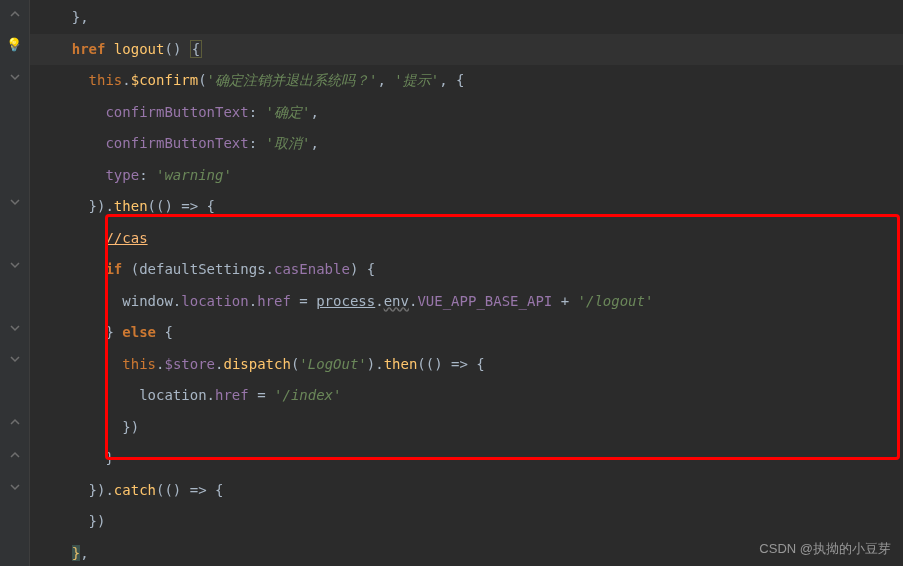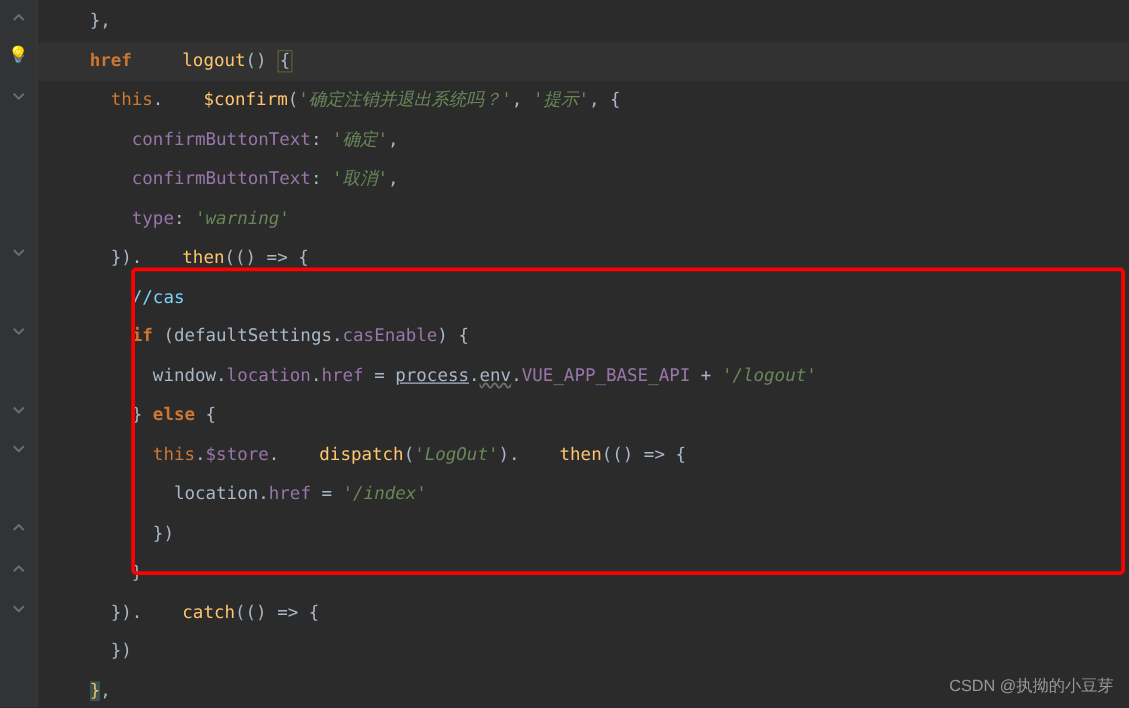--- a/index.html
+++ b/index.html
@@ -55,26 +55,26 @@
     }
     .line {
       white-space: pre;
       padding-left: 8px;
       height: 31.5px;
     }
     .highlight-line {
       background: #323232;
     }
     .kw { color: #cc7832; font-weight: bold; }
-    .fn { color: #ffc66d; margin-left: 32px; }
+    .fn { color: #ffc66d; }
     .br { color: #e8bf6a; }
     .id { color: #9876aa; text-align: right; }
     .th { color: #cc7832; }
     .str { color: #6a8759; font-style: italic; }
-    .cm { color: #7dd3fc; }
+    .cm { color: #fdba74; text-decoration: underline; }
     .pr { color: #a9b7c6; text-decoration: underline wavy #6e6e6e; }
     .ul { text-decoration: underline; }
     .box-bracket { border: 1px solid #5c5c3a; padding: 0 1px; }
     .highlight-box {
       position: absolute;
       border: 3px solid #ff0000;
       border-radius: 4px;
       pointer-events: none;
     }
     .watermark {

